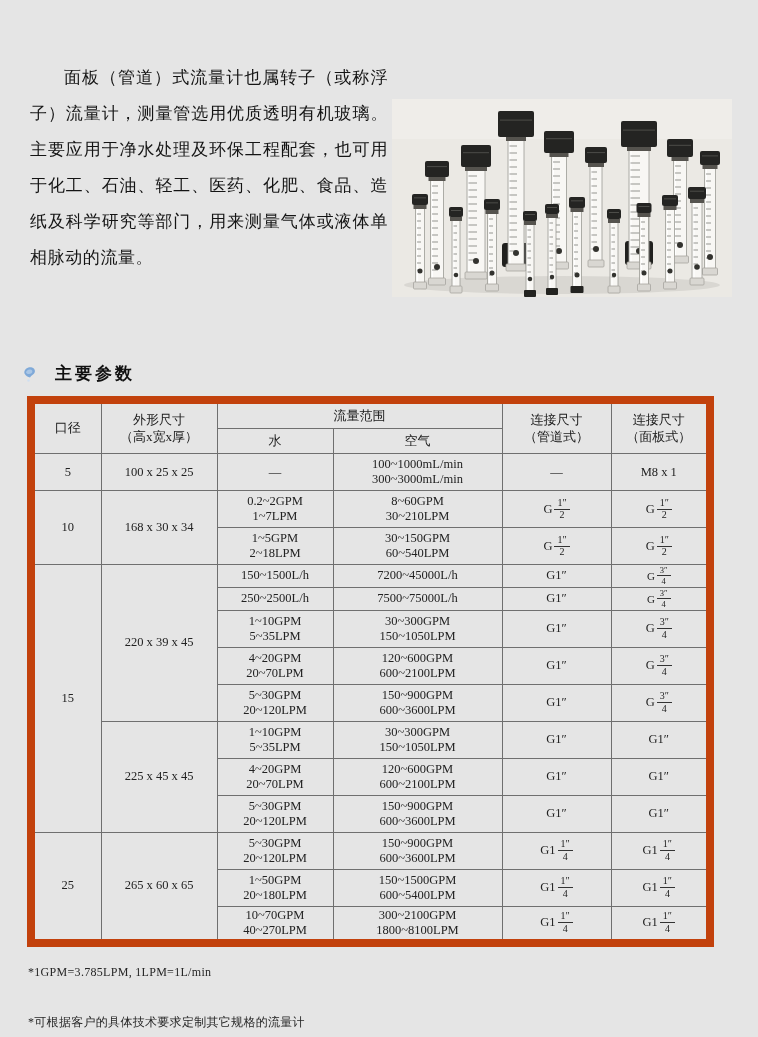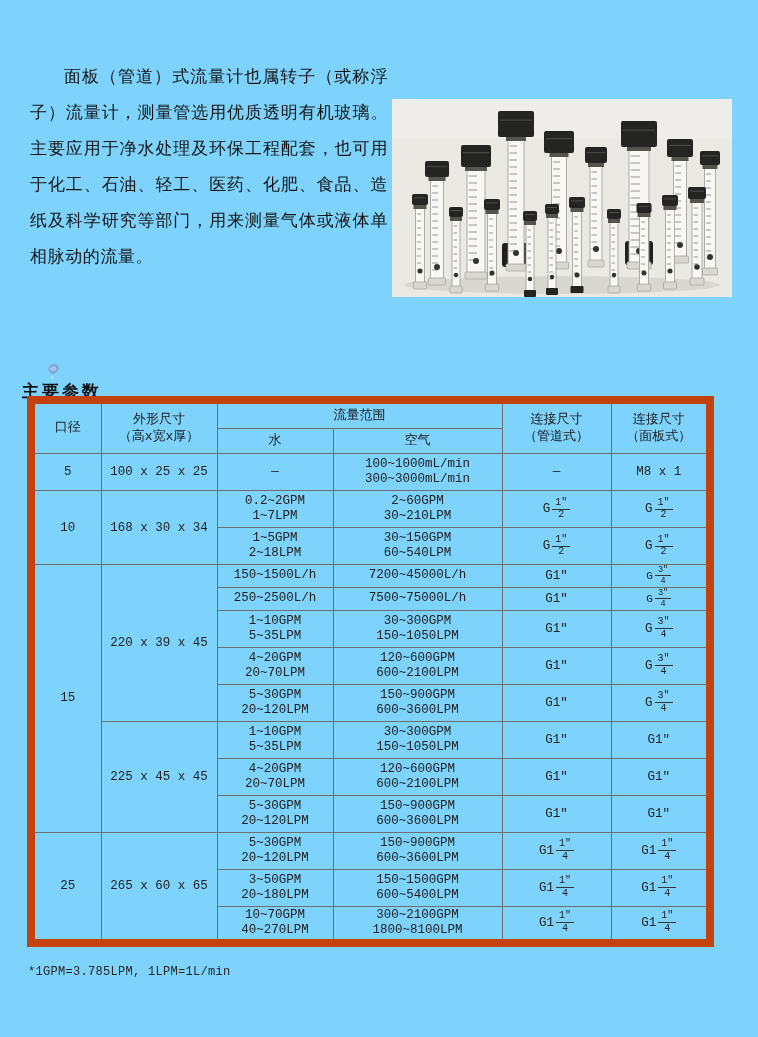--- a/index.html
+++ b/index.html
@@ -1,29 +1,29 @@
 <!DOCTYPE html>
 <html><head>
 <meta charset="utf-8">
 <style>
   html,body{margin:0;padding:0;background:#ffffff;}
   .page{
-    position:relative;width:758px;height:1037px;background:#7dd3fc;
-    font-family:Liberation Mono, monospace;color:#1c1c1c;overflow:hidden;
+    position:relative;width:758px;height:1037px;background:#e5e5e5;
+    font-family:Liberation Serif, serif;color:#1c1c1c;overflow:hidden;
   }
   
   .intro{position:absolute;left:30px;top:60px;width:358px;}
   .intro p{
     margin:0;font-size:17px;line-height:36px;letter-spacing:0.6px;
     text-align:justify;text-indent:2em;color:#141414;
   }
   
   .photo{position:absolute;left:392px;top:99px;width:340px;height:198px;}
   
-  .section-head{position:absolute;left:22px;top:362px;display:flex;align-items:center;flex-direction:column;}
+  .section-head{position:absolute;left:22px;top:362px;display:flex;align-items:center;}
   .bullet{width:16px;height:18px;margin-right:17px;}
   .section-title{font-size:17px;font-weight:bold;letter-spacing:3px;color:#111;}
   
   .param-table{
     position:absolute;left:27px;top:396px;width:679px;
     border-collapse:collapse;table-layout:fixed;font-size:12.5px;color:#222;
     border:8px solid #c2410c;
   }
   .param-table th,.param-table td{
     border:1px solid #6f6f6f;text-align:center;vertical-align:middle;
@@ -475,21 +475,21 @@
           <td>M8 x 1</td>
         </tr>
         <tr class="tall sec-top">
           <td rowspan="2">10</td>
           <td rowspan="2">168 x 30 x 34</td>
           <td>
             <div class="ln">0.2~2GPM</div>
             <div class="ln">1~7LPM</div>
           </td>
           <td>
-            <div class="ln">2~60GPM</div>
+            <div class="ln">8~60GPM</div>
             <div class="ln">30~210LPM</div>
           </td>
           <td><span class="frac">
               <span class="pre">G</span>
               <span class="stack">
                 <span class="num">1″</span>
                 <span class="den">2</span>
               </span>
             </span></td>
           <td><span class="frac">
@@ -670,21 +670,21 @@
           <td><span class="frac">
               <span class="pre">G1</span>
               <span class="stack">
                 <span class="num">1″</span>
                 <span class="den">4</span>
               </span>
             </span></td>
         </tr>
         <tr class="tall">
           <td>
-            <div class="ln">3~50GPM</div>
+            <div class="ln">1~50GPM</div>
             <div class="ln">20~180LPM</div>
           </td>
           <td>
             <div class="ln">150~1500GPM</div>
             <div class="ln">600~5400LPM</div>
           </td>
           <td><span class="frac">
               <span class="pre">G1</span>
               <span class="stack">
                 <span class="num">1″</span>
@@ -721,15 +721,16 @@
                 <span class="num">1″</span>
                 <span class="den">4</span>
               </span>
             </span></td>
         </tr>
       </tbody>
   </table>
 
   <div class="footnotes">
     <div>*1GPM=3.785LPM, 1LPM=1L/min</div>
+    <div>*可根据客户的具体技术要求定制其它规格的流量计</div>
   </div>
 
 </div>
 
 </body></html>

